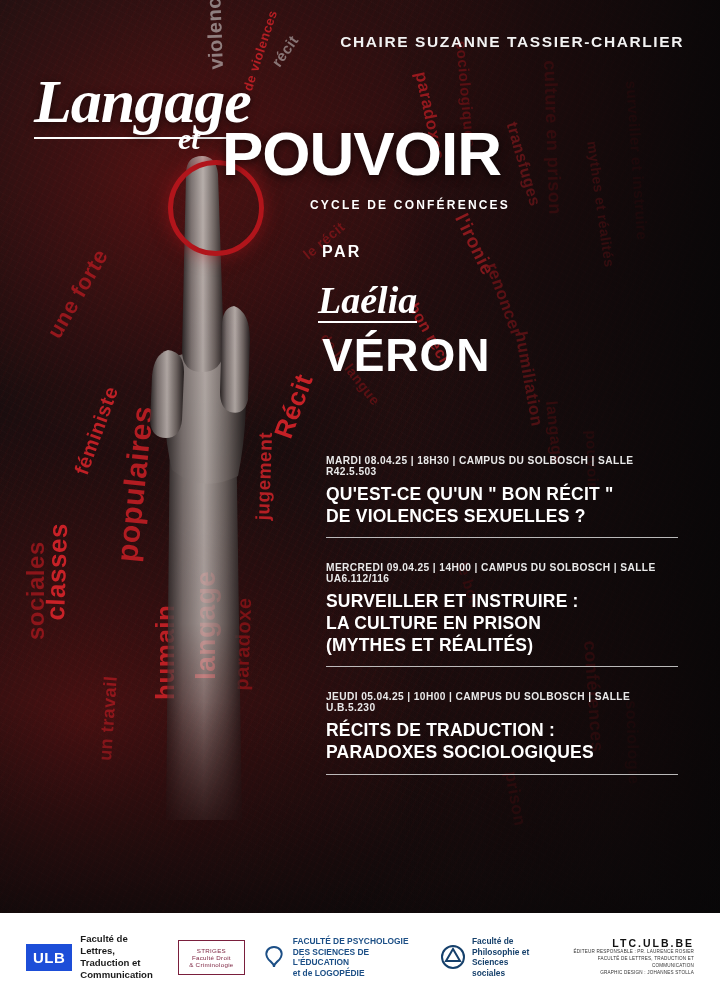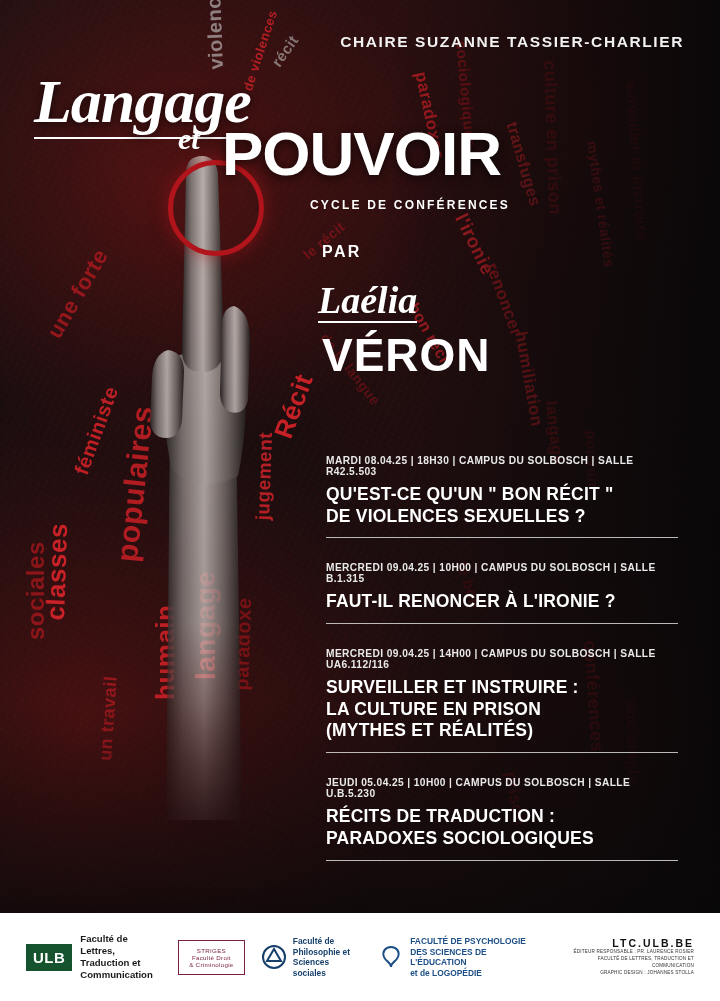--- a/index.html
+++ b/index.html
@@ -129,21 +129,21 @@
   .footer{
     position:absolute; left:0; right:0; bottom:0; height:88px;
     background:#ffffff;
   }
   .footer-inner{
     position:absolute; inset:0;
     display:flex; align-items:center; gap:16px; padding:0 26px;
   }
   .logo-ulb{display:flex; align-items:center; gap:8px;}
   .ulb-badge{
-    background:#14532d; color:#fff; font-weight:800; font-size:15px;
+    background:#1d4ed8; color:#fff; font-weight:800; font-size:15px;
     padding:5px 7px; letter-spacing:.5px;
   }
   .ulb-text{
     font-size:9.6px; font-weight:700; color:#1b1b1b; line-height:1.25;
   }
   .logo-box{
     display:flex; flex-direction:column; justify-content:center;
     font-size:7.4px; color:#2a2a2a; line-height:1.2;
   }
   .logo-strigel{
@@ -260,25 +260,20 @@
   <div class="speaker-last">VÉRON</div>
 
   <div class="events" id="events">
       <div class="event">
         <div class="ev-meta">MARDI 08.04.25  |  18H30  |  CAMPUS DU SOLBOSCH  |  SALLE R42.5.503</div>
         <div class="ev-title" style="white-space: pre-line;">QU'EST-CE QU'UN " BON RÉCIT "
 DE VIOLENCES SEXUELLES ?</div>
         <div class="ev-rule"></div>
       </div>
       <div class="event">
-        <div class="ev-meta">MERCREDI 09.04.25  |  10H00  |  CAMPUS DU SOLBOSCH  |  SALLE B.1.315</div>
-        <div class="ev-title" style="white-space: pre-line;">FAUT-IL RENONCER À L'IRONIE ?</div>
-        <div class="ev-rule"></div>
-      </div>
-      <div class="event">
         <div class="ev-meta">MERCREDI 09.04.25  |  14H00  |  CAMPUS DU SOLBOSCH  |  SALLE UA6.112/116</div>
         <div class="ev-title" style="white-space: pre-line;">SURVEILLER ET INSTRUIRE :
 LA CULTURE EN PRISON
 (MYTHES ET RÉALITÉS)</div>
         <div class="ev-rule"></div>
       </div>
       <div class="event">
         <div class="ev-meta">JEUDI 05.04.25  |  10H00  |  CAMPUS DU SOLBOSCH  |  SALLE U.B.5.230</div>
         <div class="ev-title" style="white-space: pre-line;">RÉCITS DE TRADUCTION :
 PARADOXES SOCIOLOGIQUES</div>
@@ -291,41 +286,41 @@
       <div class="logo-ulb">
         <div class="ulb-badge">ULB</div>
         <div class="ulb-text" style="white-space:pre-line">Faculté de Lettres,
 Traduction et
 Communication</div>
       </div>
 
       <div class="logo-strigel" style="white-space:pre-line">STRIGES
 Faculté Droit
 &amp; Criminologie</div>
+
+      <div class="logo-box" style="flex-direction:row;gap:6px;align-items:center">
+        <svg class="logo-mark" viewBox="0 0 26 26">
+          <path d="M13 3 C7 3 4 8 6 13 C8 18 13 18 13 23" fill="none" stroke="#1c4f86" stroke-width="2"></path>
+          <path d="M13 3 C19 3 22 8 20 13 C18 18 13 18 13 23" fill="none" stroke="#1c4f86" stroke-width="2"></path>
+        </svg>
+        <div class="logo-psy" style="white-space:pre-line">FACULTÉ DE PSYCHOLOGIE
+DES SCIENCES DE L'ÉDUCATION
+et de LOGOPÉDIE</div>
+      </div>
 
       <div class="logo-box" style="flex-direction:row;gap:6px;align-items:center">
         <svg class="logo-mark" viewBox="0 0 26 26">
           <circle cx="13" cy="13" r="11" fill="none" stroke="#16406b" stroke-width="2"></circle>
           <path d="M6 17 L13 5 L20 17 Z" fill="none" stroke="#16406b" stroke-width="2"></path>
         </svg>
         <div class="logo-phil" style="white-space:pre-line">Faculté de
 Philosophie et
 Sciences sociales</div>
       </div>
 
-      <div class="logo-box" style="flex-direction:row;gap:6px;align-items:center">
-        <svg class="logo-mark" viewBox="0 0 26 26">
-          <path d="M13 3 C7 3 4 8 6 13 C8 18 13 18 13 23" fill="none" stroke="#1c4f86" stroke-width="2"></path>
-          <path d="M13 3 C19 3 22 8 20 13 C18 18 13 18 13 23" fill="none" stroke="#1c4f86" stroke-width="2"></path>
-        </svg>
-        <div class="logo-psy" style="white-space:pre-line">FACULTÉ DE PSYCHOLOGIE
-DES SCIENCES DE L'ÉDUCATION
-et de LOGOPÉDIE</div>
-      </div>
-
       <div class="ltc">
         <div class="ltc-url">LTC.ULB.BE</div>
         <div class="ltc-small" style="white-space:pre-line">ÉDITEUR RESPONSABLE : PR. LAURENCE ROSIER
 FACULTÉ DE LETTRES, TRADUCTION ET COMMUNICATION
 GRAPHIC DESIGN : JOHANNES STOLLA</div>
       </div>
     </div>
   </div>
 </div>
 

